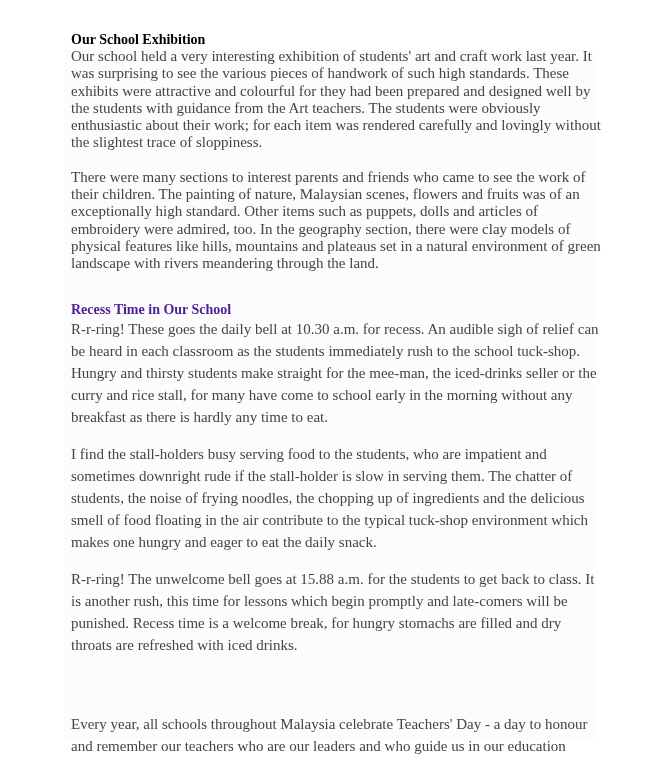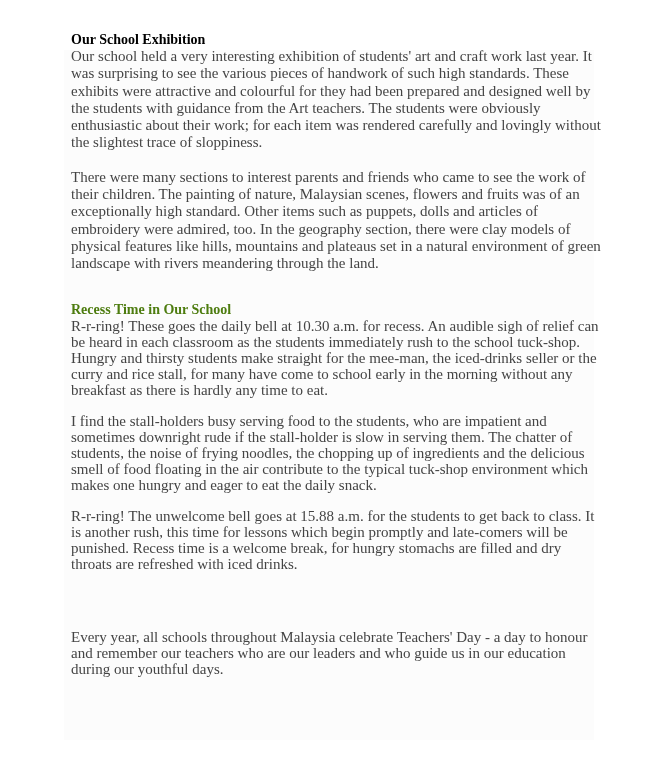--- a/index.html
+++ b/index.html
@@ -28,28 +28,28 @@
     height: 690px;
     background: #fcfcfc;
   }
   .section-title {
     font-weight: bold;
     font-size: 14px;
     line-height: 17px;
     margin: 0;
   }
   .section-title.primary { color: #000000; }
-  .section-title.secondary { color: #4d7c0f; }
+  .section-title.secondary { color: #4c1d95; }
   p.para {
     margin: 0;
     font-size: 15px;
     color: #444444;
   }
   .s1 p.para { line-height: 17.3px; }
-  .s2 p.para, .s3 p.para { line-height: 16px; }
+  .s2 p.para, .s3 p.para { line-height: 22px; }
   .gap-s1 { height: 17px; }
   .gap-between-sections-1 { height: 28px; }
   .gap-p { height: 15px; }
   .gap-big { height: 30px; }
   .gap-between-sections-2 { height: 27px; }
 </style>
 </head>
 <body>
 
 <div class="bg-block"></div>

